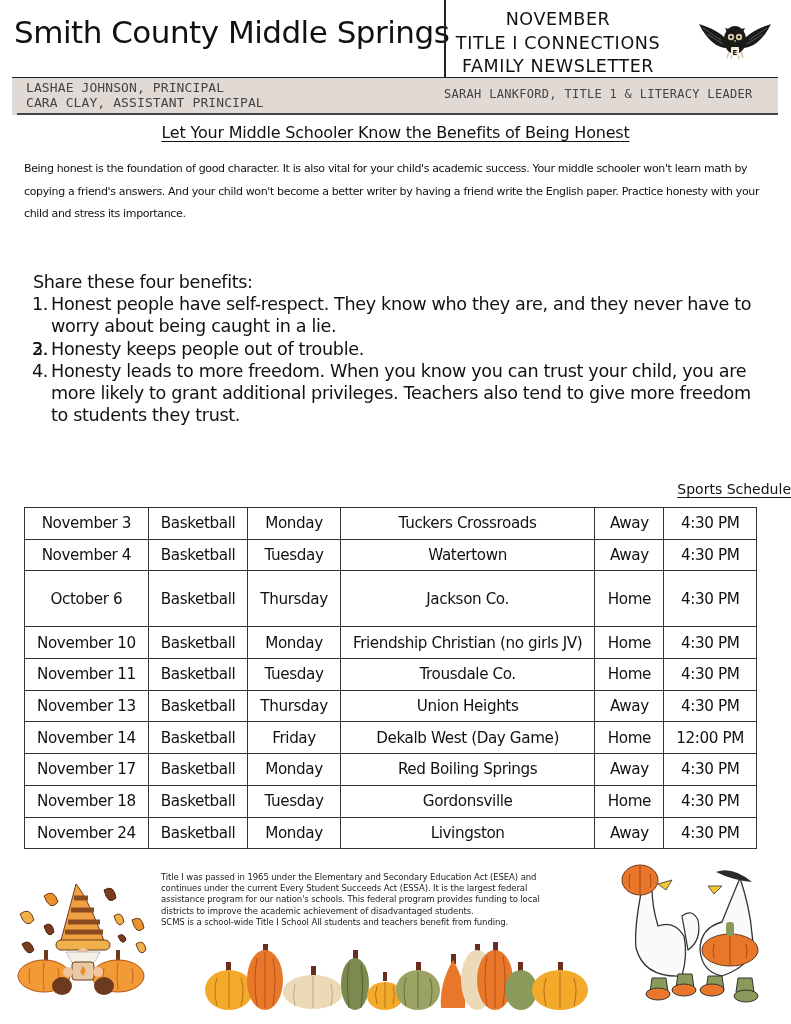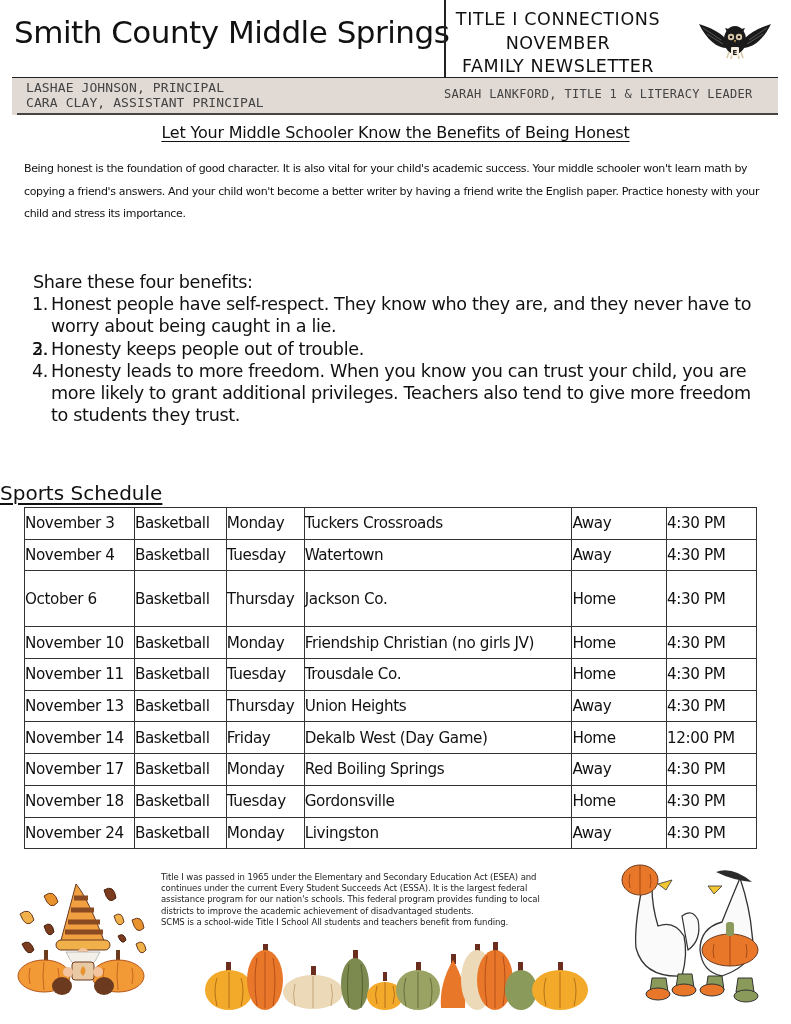--- a/index.html
+++ b/index.html
@@ -19,23 +19,23 @@
 
   
   .article-title { position:absolute; left:0; width:791px; top:123px; text-align:center; font-size:16px; text-decoration:underline; text-underline-offset:3px; color:#111; letter-spacing:-0.2px; }
   .article-body { position:absolute; left:24px; top:158px; width:750px; font-size:11px; line-height:22.6px; letter-spacing:-0.35px; color:#111; }
   .share-lead { position:absolute; left:33px; top:272px; font-size:17.6px; letter-spacing:-0.35px; color:#111; }
   .benefits { position:absolute; left:24px; top:293px; width:745px; list-style:none; font-size:17.6px; line-height:22.3px; letter-spacing:-0.35px; color:#111; }
   .benefits li { position:relative; padding-left:27px; }
   .benefits li .num { position:absolute; left:8px; width:19px; text-align:left; }
 
   
-  .sports-title { position:absolute; left:0; width:791px; top:481px; text-align:left; font-size:20px; text-decoration:underline; text-underline-offset:3px; color:#111; }
+  .sports-title { position:absolute; left:0; width:791px; top:481px; text-align:right; font-size:14px; text-decoration:underline; text-underline-offset:3px; color:#111; }
   table.schedule { position:absolute; left:24px; top:507px; width:733px; border-collapse:collapse; font-size:15.2px; letter-spacing:-0.4px; color:#111; }
-  table.schedule td { border:1.3px solid #333; padding:0 0; white-space:nowrap; }
+  table.schedule td { border:1.3px solid #333; text-align:center; padding:0 12px; white-space:nowrap; }
   table.schedule col.c-date { width:110px; }
   table.schedule col.c-sport { width:92px; }
   table.schedule col.c-day { width:78px; }
   table.schedule col.c-opp { width:268px; }
   table.schedule col.c-loc { width:95px; }
   table.schedule col.c-time { width:90px; }
   table.schedule tr { height:31.7px; }
   table.schedule tr.tall { height:56px; }
 
   
@@ -43,22 +43,22 @@
   .gnome { position:absolute; left:8px; top:868px; width:144px; height:140px; }
   .pumpkins { position:absolute; left:203px; top:938px; width:400px; height:72px; }
   .geese { position:absolute; left:612px; top:858px; width:170px; height:150px; }
 </style>
 </head>
 <body>
 
 <div class="school-name">Smith County Middle Springs</div>
 <div class="header-divider"></div>
 <div class="nl-title">
+  <div>NOVEMBER</div>
   <div>TITLE I CONNECTIONS</div>
-  <div>NOVEMBER</div>
   <div>FAMILY NEWSLETTER</div>
 </div>
 <svg class="owl" viewBox="0 0 76 46">
   <path d="M2 6 C14 10 22 14 28 20 L30 30 C20 30 10 22 2 6Z" fill="#1a1a1a"></path>
   <path d="M74 6 C62 10 54 14 48 20 L46 30 C56 30 66 22 74 6Z" fill="#1a1a1a"></path>
   <path d="M6 10 L24 22 M10 16 L26 26" stroke="#555" stroke-width="1"></path>
   <path d="M70 10 L52 22 M66 16 L50 26" stroke="#555" stroke-width="1"></path>
   <ellipse cx="38" cy="22" rx="11" ry="14" fill="#1a1a1a"></ellipse>
   <path d="M28 10 L31 16 L35 12Z M48 10 L45 16 L41 12Z" fill="#1a1a1a"></path>
   <circle cx="34" cy="19" r="3.2" fill="#d9c9a8"></circle>

